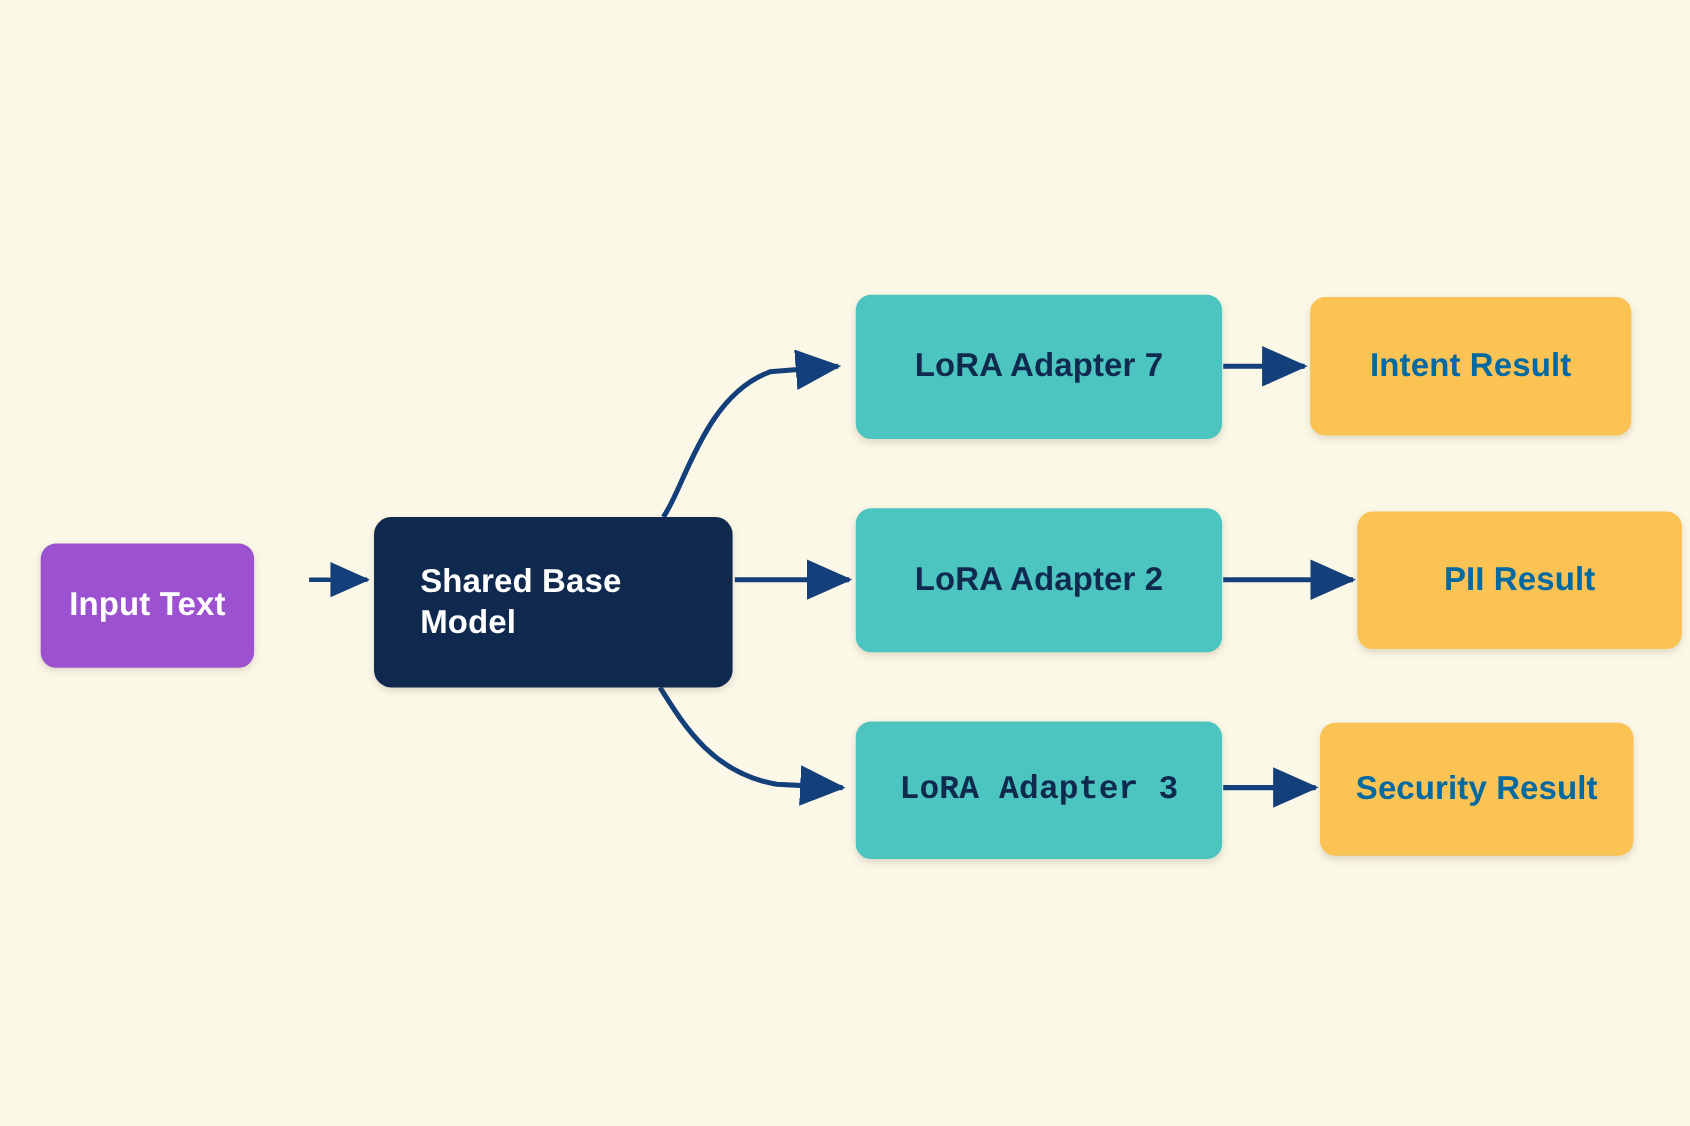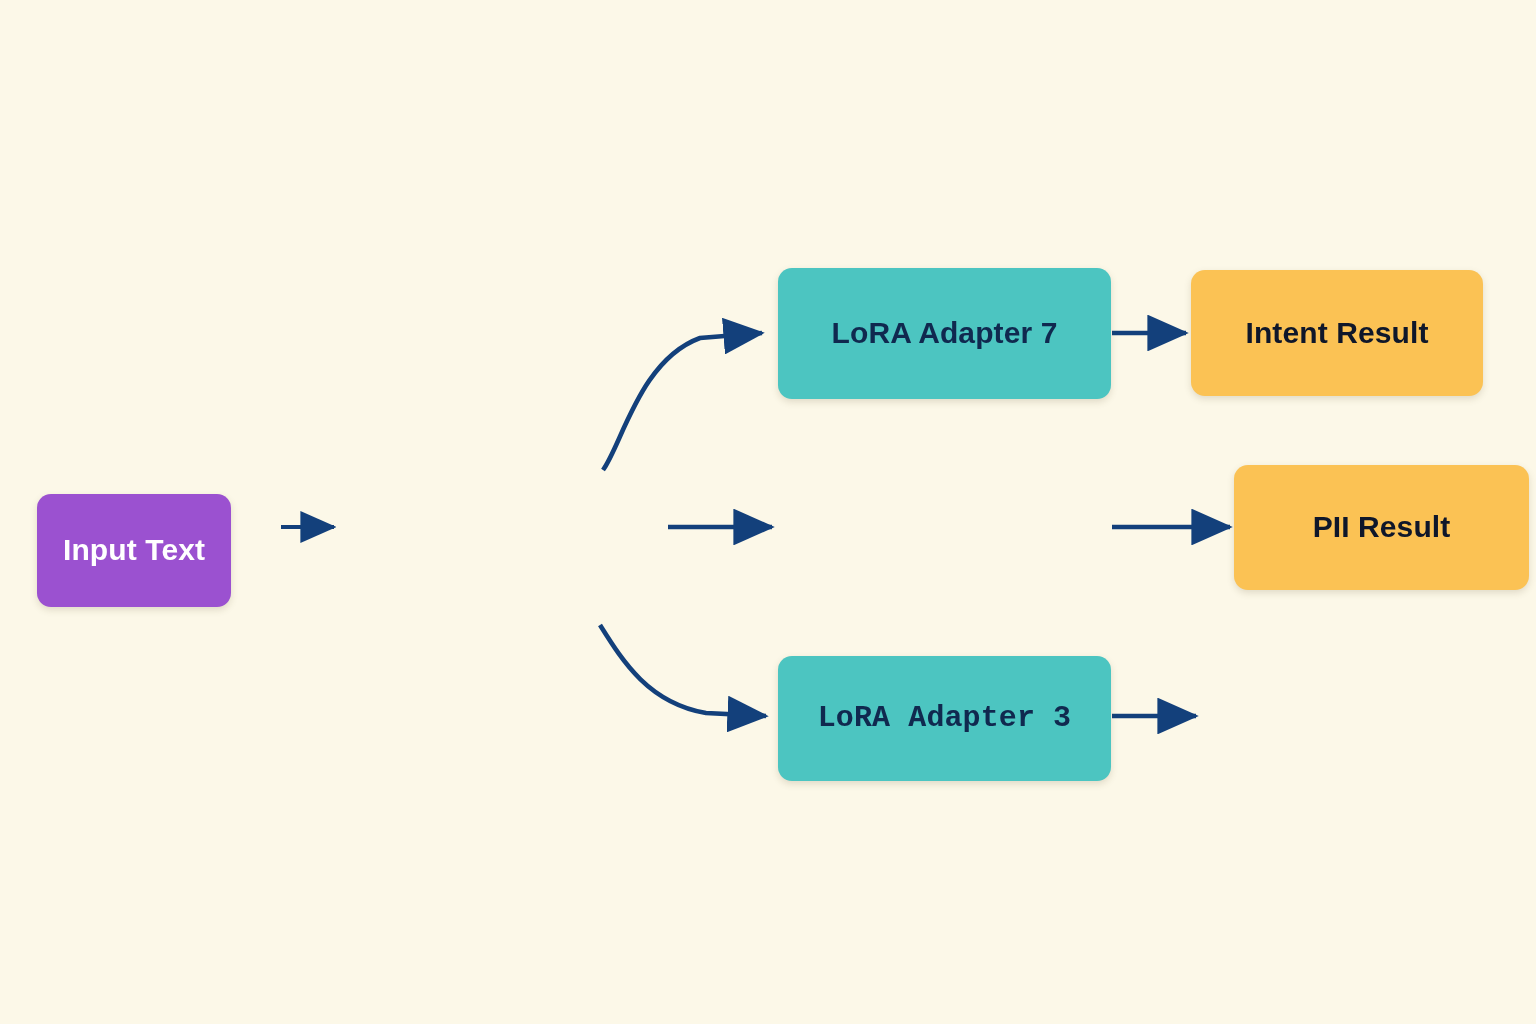--- a/index.html
+++ b/index.html
@@ -73,21 +73,21 @@
   .node-adapter .node-label {
     color: #10294f;
     font-size: 30px;
     text-align: center;
   }
   
   .node-result {
     background: #fbc254;
   }
   .node-result .node-label {
-    color: #0f172a;
+    color: #0369a1;
     font-size: 30px;
     text-align: center;
   }
 </style>
 </head>
 <body>
 
 <div id="canvas">
 
   <svg id="edge-layer" width="1536" height="1024" viewBox="0 0 1536 1024" xmlns="http://www.w3.org/2000/svg">
@@ -109,32 +109,42 @@
 
     <line x1="1112" y1="527" x2="1230" y2="527" stroke="#13407B" stroke-width="4.6" marker-end="url(#arrowhead)"></line>
 
     <line x1="1112" y1="716" x2="1196" y2="716" stroke="#13407B" stroke-width="4.6" marker-end="url(#arrowhead)"></line>
   </svg>
 
   <div class="node node-input" style="left:37px; top:470px; width:194px; height:113px;margin-top:24px;">
     <span class="node-label">Input Text</span>
   </div>
 
+  <div class="node node-base" style="left:340px; top:470px; width:326px; height:155px;">
+    <span class="node-label">Shared Base
+Model</span>
+  </div>
 
   <div class="node node-adapter" style="left:778px; top:268px; width:333px; height:131px;">
     <span class="node-label">LoRA Adapter 7</span>
   </div>
 
+  <div class="node node-adapter" style="left:778px; top:462px; width:333px; height:131px;">
+    <span class="node-label">LoRA Adapter 2</span>
+  </div>
 
   <div class="node node-adapter" style="left:778px; top:656px; width:333px; height:125px;font-family:Liberation Mono, monospace;">
     <span class="node-label">LoRA Adapter 3</span>
   </div>
 
   <div class="node node-result" style="left:1191px; top:270px; width:292px; height:126px;">
     <span class="node-label">Intent Result</span>
   </div>
 
   <div class="node node-result" style="left:1234px; top:465px; width:295px; height:125px;">
     <span class="node-label">PII Result</span>
   </div>
 
+  <div class="node node-result" style="left:1200px; top:657px; width:285px; height:121px;">
+    <span class="node-label">Security Result</span>
+  </div>
 
 </div>
 
 </body></html>

